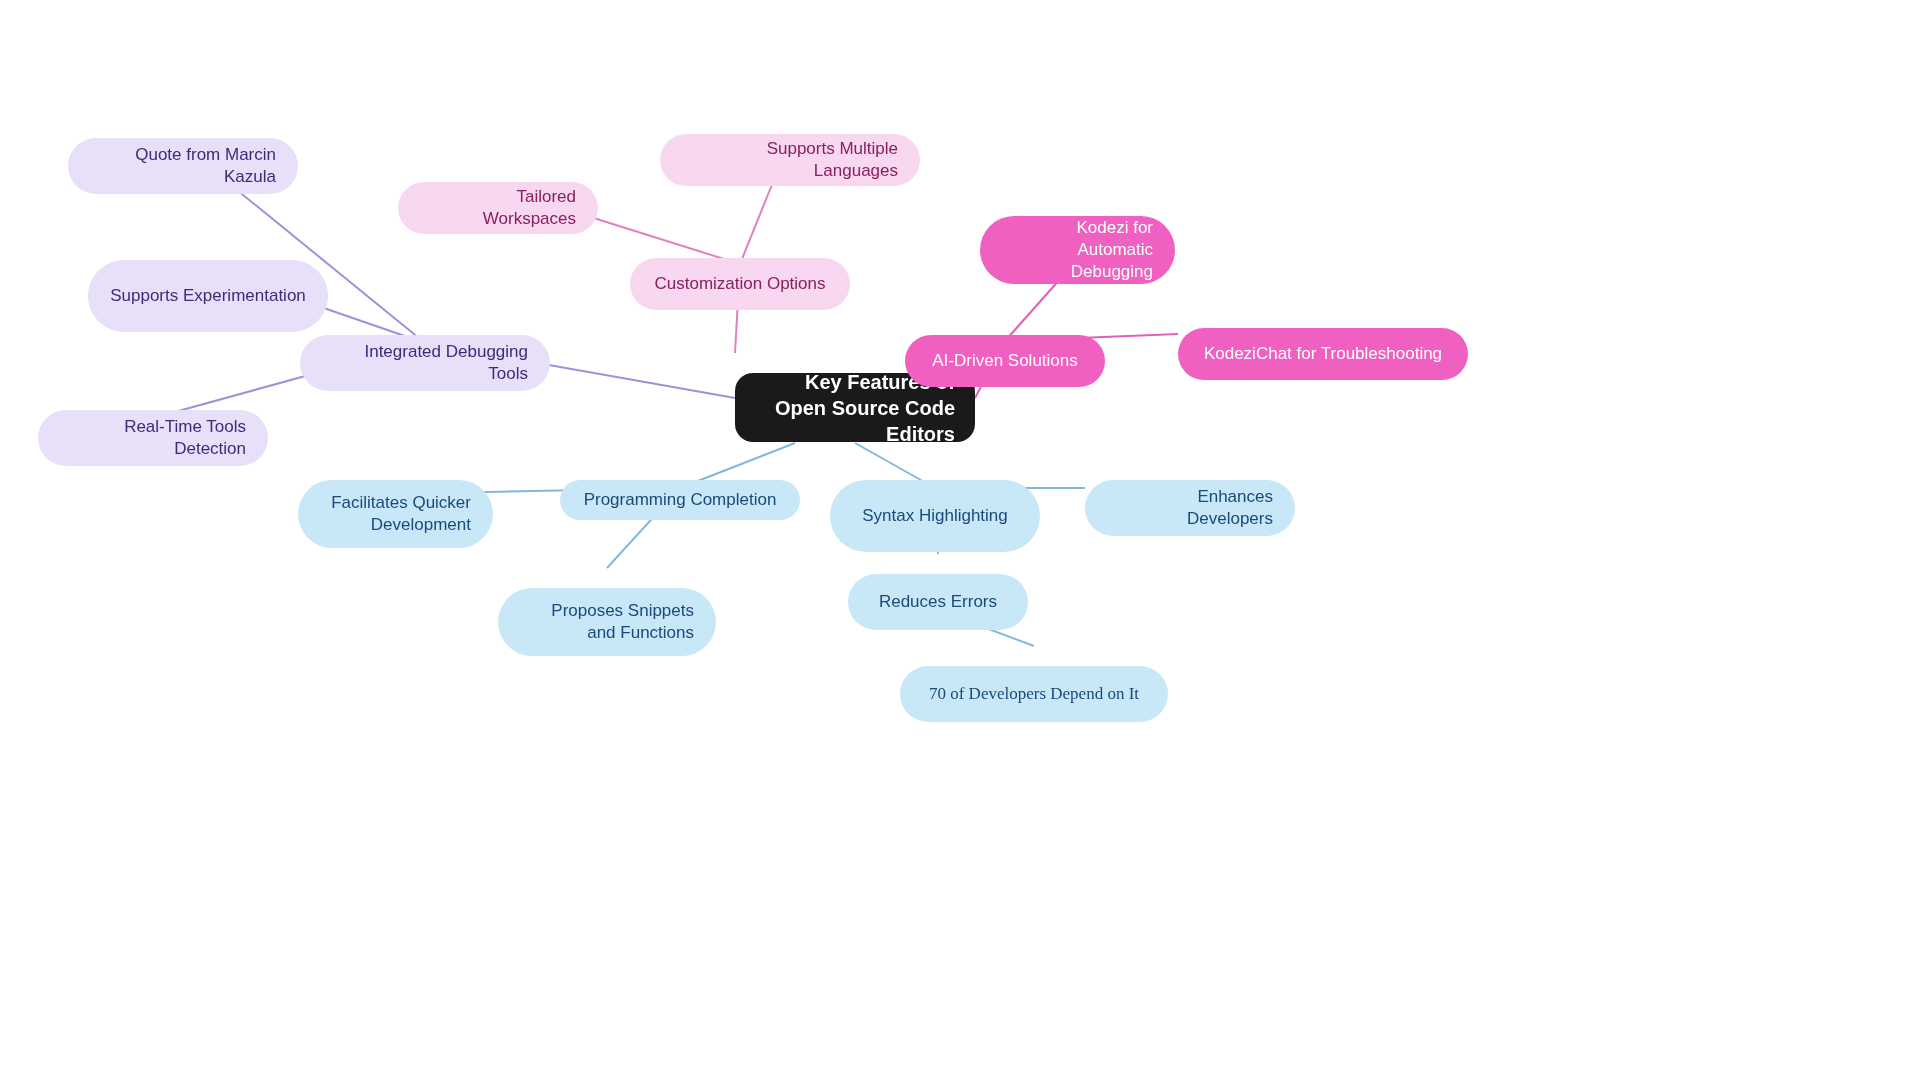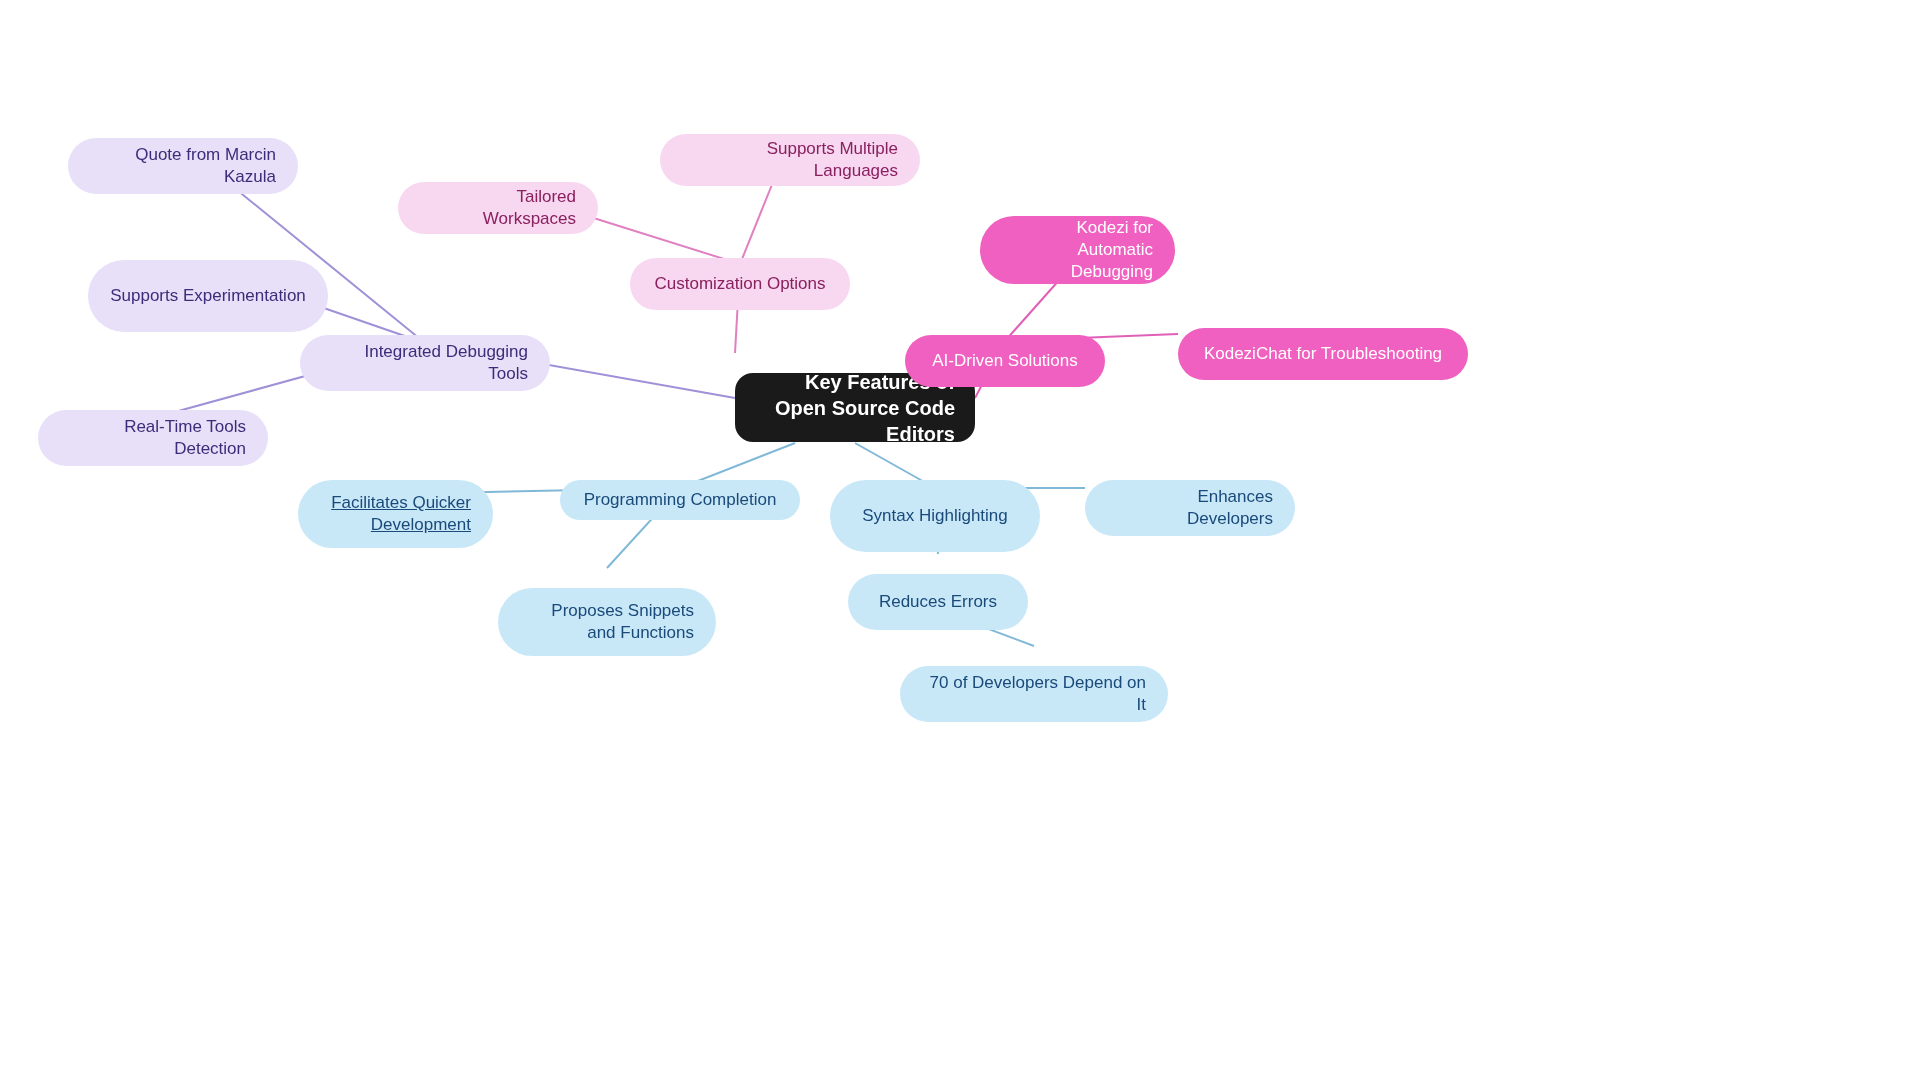--- a/index.html
+++ b/index.html
@@ -127,27 +127,27 @@
 
   <div class="node node-pink-vivid" style="left:905px; top:315px; width:200px; height:52px;">AI-Driven Solutions</div>
 
   <div class="node node-pink-vivid" style="left:980px; top:196px; width:195px; height:68px;">Kodezi for Automatic
 Debugging</div>
 
   <div class="node node-pink-vivid" style="left:1178px; top:308px; width:290px; height:52px;">KodeziChat for Troubleshooting</div>
 
   <div class="node node-blue" style="left:560px; top:460px; width:240px; height:40px;">Programming Completion</div>
 
-  <div class="node node-blue" style="left:298px; top:460px; width:195px; height:68px;text-decoration:underline;">Facilitates Quicker
+  <div class="node node-blue" style="left:298px; top:460px; width:195px; height:68px;">Facilitates Quicker
 Development</div>
 
   <div class="node node-blue" style="left:498px; top:568px; width:218px; height:68px;">Proposes Snippets and
 Functions</div>
 
   <div class="node node-blue" style="left:830px; top:460px; width:210px; height:72px;">Syntax Highlighting</div>
 
   <div class="node node-blue" style="left:1085px; top:460px; width:210px; height:56px;">Enhances Developers</div>
 
   <div class="node node-blue" style="left:848px; top:554px; width:180px; height:56px;">Reduces Errors</div>
 
-  <div class="node node-blue" style="left:900px; top:646px; width:268px; height:56px;">70 of Developers Depend on It</div>
+  <div class="node node-blue" style="left:900px; top:646px; width:268px; height:56px;font-family:Liberation Serif, serif;">70 of Developers Depend on It</div>
 
 </div>
 
 </body></html>

